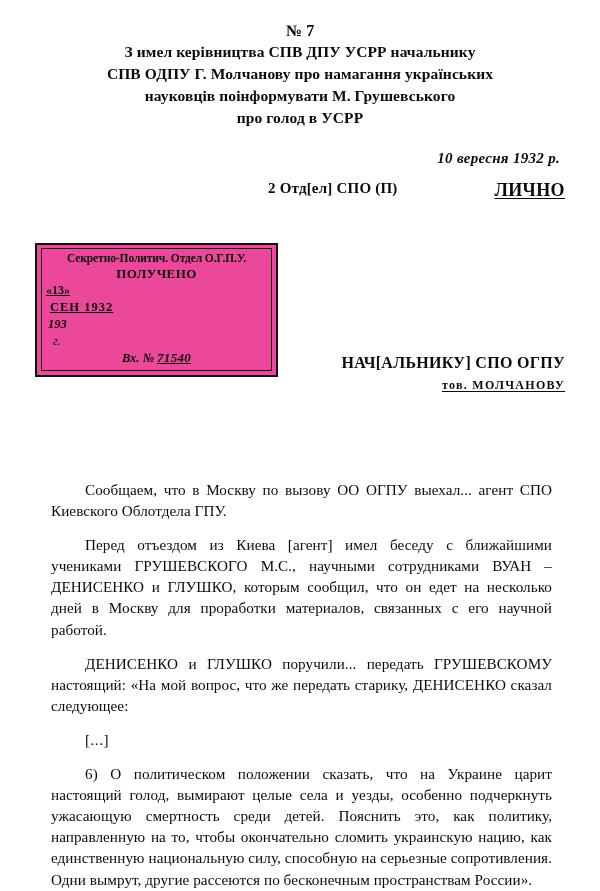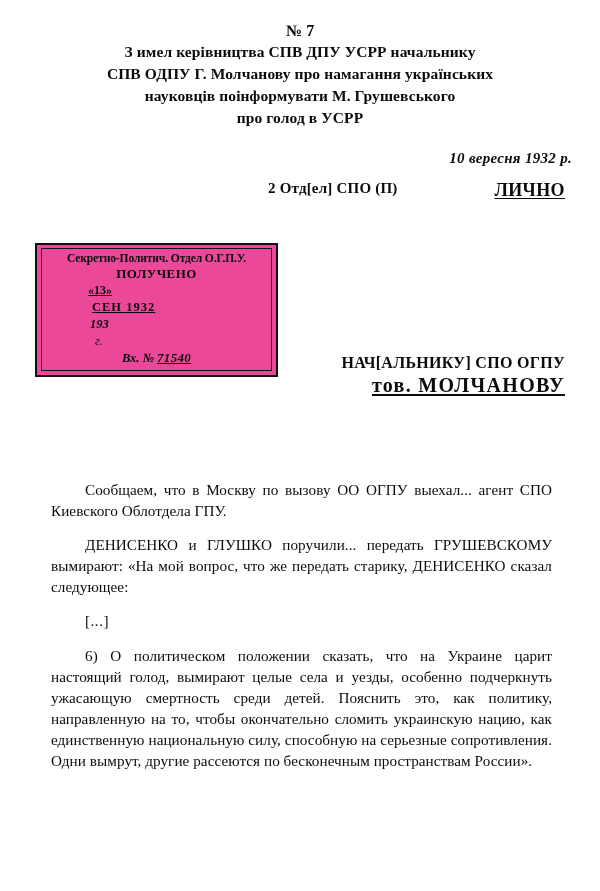--- a/index.html
+++ b/index.html
@@ -42,21 +42,21 @@
     font-weight: bold;
     font-size: 15.5px;
     line-height: 22px;
     letter-spacing: 0.1px;
     white-space: nowrap;
   }
 
   
   .date-line {
     position: absolute;
-    right: 28px;
+    right: 40px;
     top: 150px;
     font-style: italic;
     font-weight: bold;
     font-size: 15px;
     letter-spacing: 0.3px;
   }
 
   
   .dept-row {
     position: absolute;
@@ -133,21 +133,20 @@
     text-underline-offset: 1px;
     padding-right: 6px;
   }
   .stamp-month-year {
     font-weight: bold;
     font-size: 12.5px;
     letter-spacing: 1px;
     text-decoration: underline;
     text-underline-offset: 1px;
     padding: 0 4px;
-    margin-left: 42px;
   }
   .stamp-193 {
     font-style: italic;
     font-weight: bold;
     font-size: 12.5px;
     padding-left: 2px;
   }
   .stamp-g {
     font-style: italic;
     font-size: 12px;
@@ -182,21 +181,21 @@
   }
   .addr-line1 {
     font-weight: bold;
     font-size: 16px;
     line-height: 22px;
     letter-spacing: 0.3px;
     white-space: nowrap;
   }
   .addr-line2 {
     font-weight: bold;
-    font-size: 20px;
+    font-size: 12px;
     line-height: 23px;
     letter-spacing: 1.3px;
     white-space: nowrap;
     text-decoration: underline;
     text-underline-offset: 2px;
   }
   .addr-line3 {
     font-size: 14px;
     line-height: 21px;
     white-space: nowrap;
@@ -263,18 +262,19 @@
     </div>
   </div>
 
   <div class="addressee">
     <div class="addr-line1">НАЧ[АЛЬНИКУ] СПО ОГПУ</div>
     <div class="addr-line2">тов. МОЛЧАНОВУ</div>
   </div>
 
   <div class="body-text">
     <p class="para">Сообщаем, что в Москву по вызову ОО ОГПУ выехал... агент СПО Киевского Облотдела ГПУ.</p>
-    <p class="para">ДЕНИСЕНКО и ГЛУШКО поручили... передать ГРУШЕВСКОМУ вымирают: «На мой вопрос, что же передать старику, ДЕНИСЕНКО сказал следующее:</p>
+    <p class="para">Перед отъездом из Киева [агент] имел беседу с ближайшими учениками ГРУШЕВСКОГО М.С., научными сотрудниками ВУАН – ДЕНИСЕНКО и ГЛУШКО, которым сообщил, что он едет на несколько дней в Москву для проработки материалов, связанных с его научной работой.</p>
+    <p class="para">ДЕНИСЕНКО и ГЛУШКО поручили... передать ГРУШЕВСКОМУ настоящий: «На мой вопрос, что же передать старику, ДЕНИСЕНКО сказал следующее:</p>
     <p class="para ellipsis">[...]</p>
     <p class="para">6) О политическом положении сказать, что на Украине царит настоящий голод, вымирают целые села и уезды, особенно подчеркнуть ужасающую смертность среди детей. Пояснить это, как политику, направленную на то, чтобы окончательно сломить украинскую нацию, как единственную национальную силу, способную на серьезные сопротивления. Одни вымрут, другие рассеются по бесконечным пространствам России».</p>
   </div>
 
 </div>
 
 </body></html>

